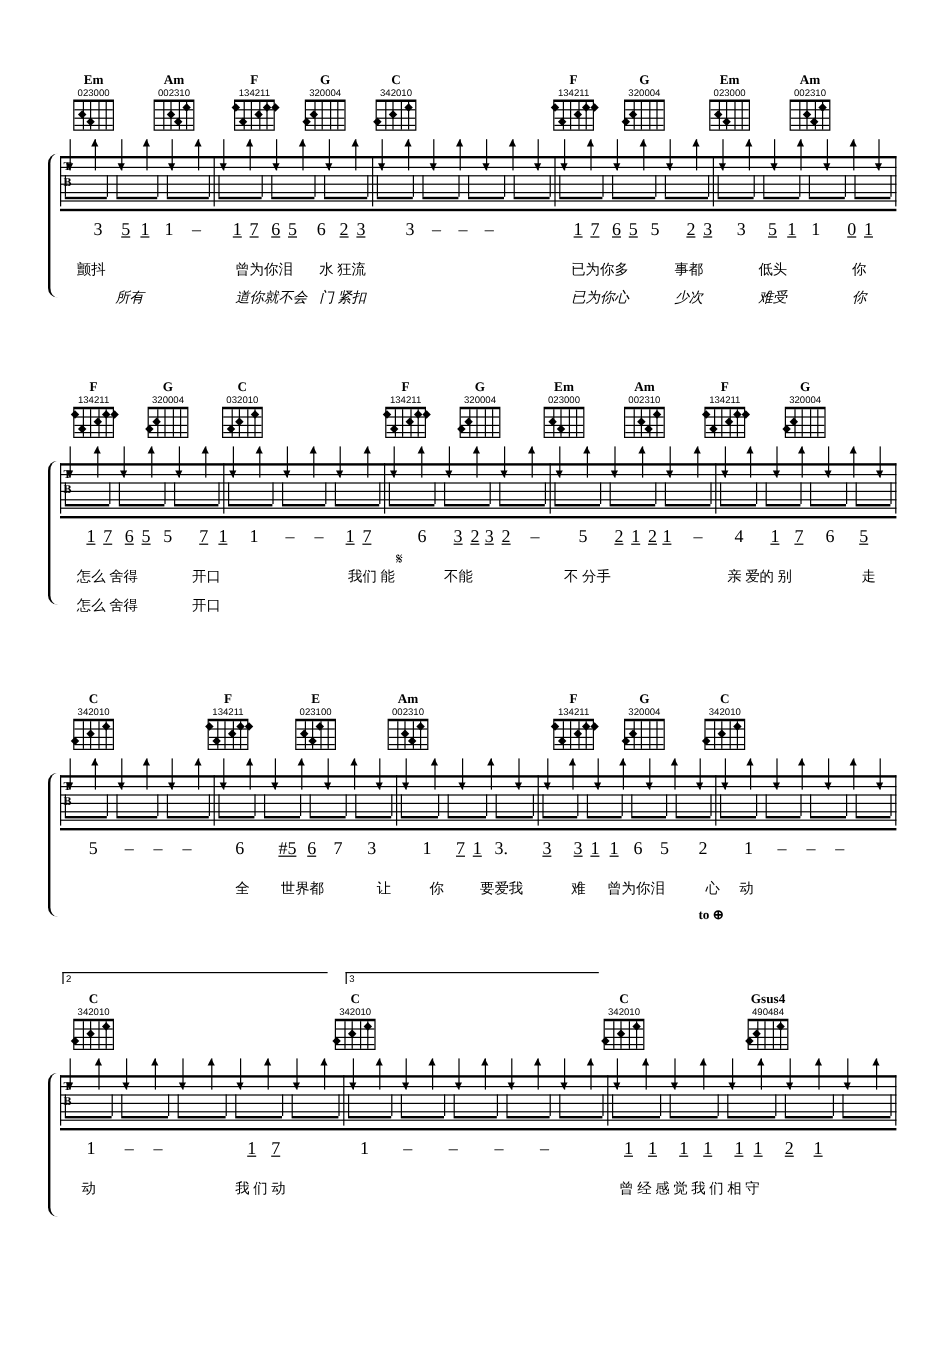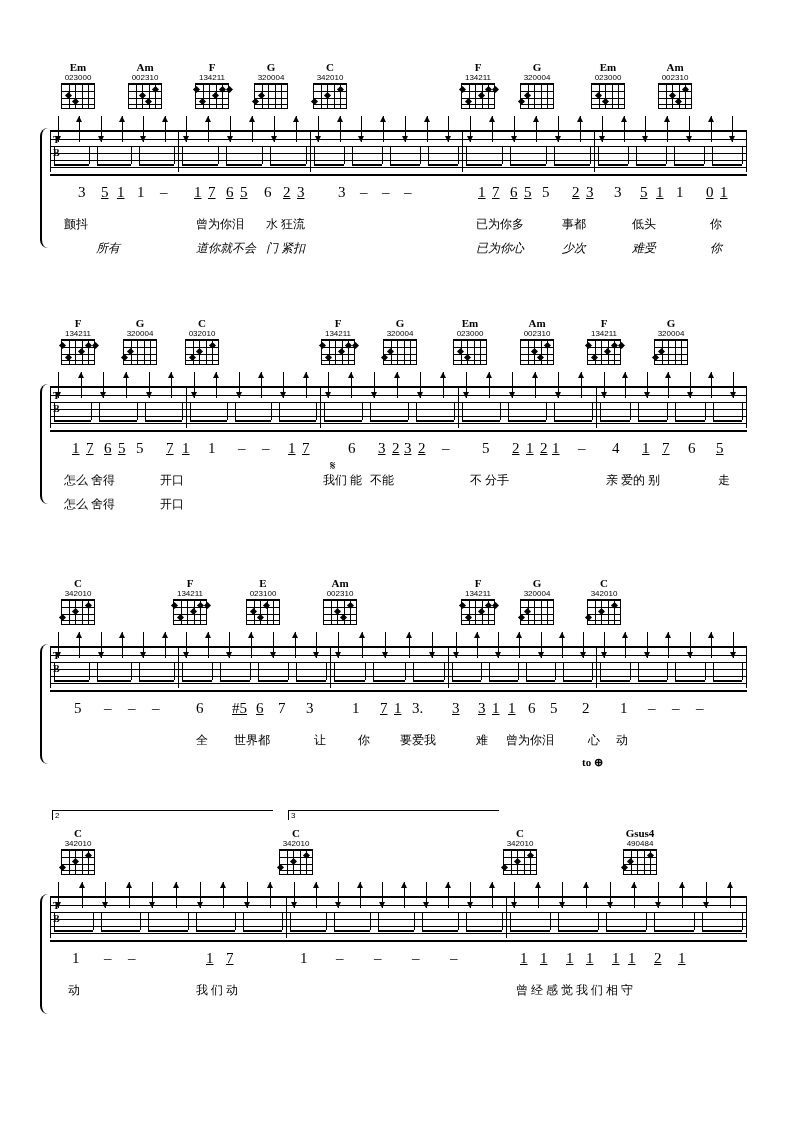--- a/index.html
+++ b/index.html
@@ -636,21 +636,21 @@
         <div class="note" style="left:578px;">–</div>
         <div class="note" style="left:612px;">4</div>
         <div class="note u" style="left:642px;">1</div>
         <div class="note u" style="left:662px;">7</div>
         <div class="note" style="left:688px;">6</div>
         <div class="note u" style="left:716px;">5</div>
       </div>
       <div class="lyrics" style="margin-top:6px;">
         <div class="ly" style="left:64px;">怎么 舍得</div>
         <div class="ly" style="left:160px;">开口</div>
-        <div class="ly" style="left:290px;margin-left:33px;">我们 能</div>
+        <div class="ly" style="left:290px;">我们 能</div>
         <div class="ly" style="left:370px;">不能</div>
         <div class="ly" style="left:470px;">不 分手</div>
         <div class="ly" style="left:606px;">亲 爱的 别</div>
         <div class="ly" style="left:718px;">走</div>
       </div>
       <div class="lyrics" style="margin-top:4px;">
         <div class="ly" style="left:64px;">怎么 舍得</div>
         <div class="ly" style="left:160px;">开口</div>
       </div>
       <div class="segno" style="left:330px;top:140px;position:absolute;">𝄋</div>

